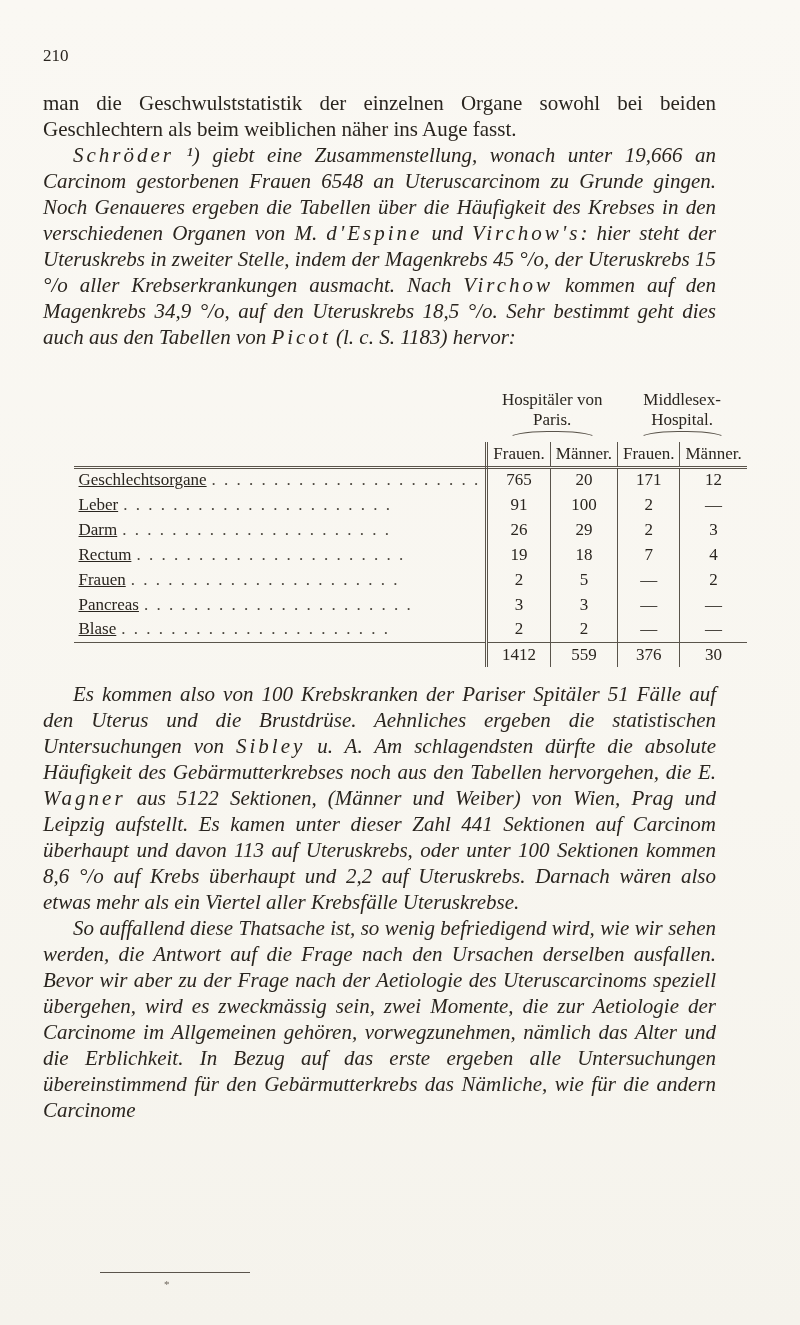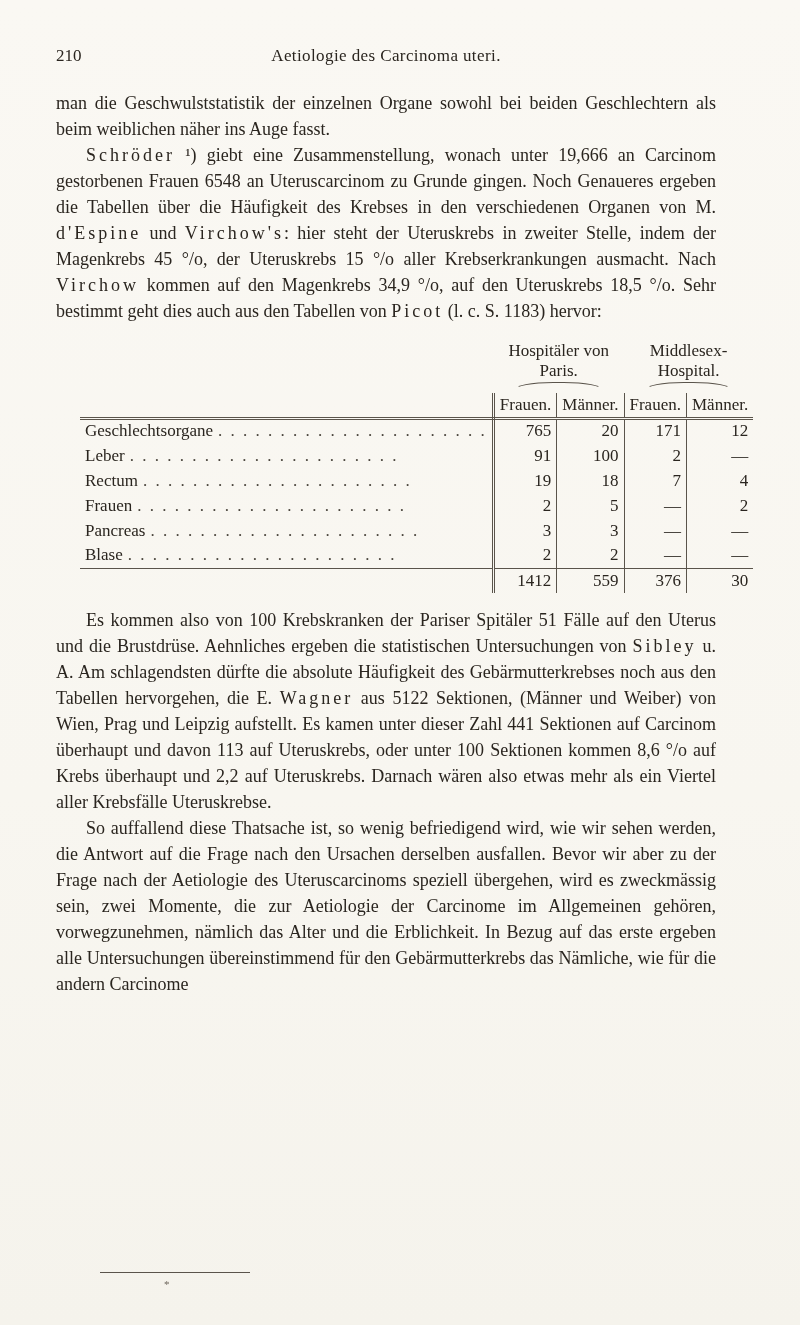--- a/index.html
+++ b/index.html
@@ -6,74 +6,74 @@
   html, body { background: #d9d6cd; }
   body { font-family: "Liberation Serif", "DejaVu Serif", serif; }
 
   .page {
     position: relative;
     width: 800px;
     height: 1325px;
     margin: 0 auto;
     background: linear-gradient(180deg, #faf8f3 0%, #f8f6f0 60%, #f5f3ec 100%);
     color: #2a251f;
-    padding: 46px 84px 0 56px;
+    padding: 46px 84px 0 43px;
     overflow: hidden;
   }
 
   
   .header { position: relative; height: 24px; margin-bottom: 20px; font-size: 17px; }
   .pageno { position: absolute; left: 0; top: 0; }
   .running-title { display: block; text-align: center; letter-spacing: 0.4px; }
 
   
   .bodytext .para {
-    font-size: 18px;
+    font-size: 21px;
     line-height: 26px;
     text-align: justify;
     hyphens: auto;
   }
-  .para.indent { text-indent: 30px; }
+  .para.indent { text-indent: 30px; font-style: italic; }
   .spaced { letter-spacing: 3px; }
 
   
   .table-wrap { width: 612px; margin: 16px auto 14px; }
   table.stats {
     border-collapse: collapse;
     width: 100%;
     font-size: 17px;
     color: #2a251f;
   }
   .stats th, .stats td { font-weight: normal; padding: 1px 5px; height: 25px; vertical-align: middle; }
 
   .ghost { border: none !important; }
   .ghead-cell { border: none; text-align: center; padding: 0 6px 2px; }
-  .ghead { font-size: 17px; }
+  .ghead { font-size: 17px; margin-top: 23px; }
   .brace {
     height: 8px;
     margin: 1px 16px 2px;
     border-top: 1px solid #5a544b;
     border-left: 1px solid transparent;
     border-right: 1px solid transparent;
     border-radius: 50% 50% 0 0 / 9px 9px 0 0;
   }
 
   .lblcell {
     width: 222px;
     text-align: left;
     padding-left: 10px;
     padding-right: 4px;
     border-right: 3px double #5a544b;
   }
-  .num { text-align: right; width: 97px; }
+  .num { text-align: center; width: 97px; }
   .num + .num { border-left: 1px solid #5a544b; }
   .colhead-row th { border-bottom: 3px double #5a544b; }
 
   .rowlabel { display: flex; width: 100%; align-items: baseline; }
-  .rowlabel .txt { white-space: nowrap; padding-right: 5px; }
+  .rowlabel .txt { white-space: nowrap; padding-right: 5px; text-decoration: underline; }
   .rowlabel .dots { flex: 1 1 auto; overflow: hidden; white-space: nowrap; }
   .rowlabel .dots::after {
     content: ". . . . . . . . . . . . . . . . . . . . . .";
     letter-spacing: 2px;
     color: #4a453d;
   }
 
   .totals td { border-top: 1px solid #5a544b; }
 
   
@@ -100,21 +100,20 @@
   }
   .fn-text { padding-left: 26px; }
 </style>
 </head>
 <body>
 
 <div class="page">
 
   <div class="header">
     <span class="pageno">210</span>
-    <span class="running-title">Aetiologie des Carcinoma uteri.</span>
   </div>
 
   <div class="bodytext">
       <p class="para"><span>man die Geschwulststatistik der einzelnen Organe sowohl bei beiden Geschlechtern als beim weiblichen näher ins Auge fasst.</span></p>
       <p class="para indent"><span class="spaced">Schröder</span><span> ¹) giebt eine Zusammenstellung, wonach unter 19,666 an Carcinom gestorbenen Frauen 6548 an Uteruscarcinom zu Grunde gingen. Noch Genaueres ergeben die Tabellen über die Häufigkeit des Krebses in den verschiedenen Organen von M. </span><span class="spaced">d'Espine</span><span> und </span><span class="spaced">Virchow's</span><span>: hier steht der Uteruskrebs in zweiter Stelle, indem der Magenkrebs 45 °/o, der Uteruskrebs 15 °/o aller Krebserkrankungen ausmacht. Nach </span><span class="spaced">Virchow</span><span> kommen auf den Magenkrebs 34,9 °/o, auf den Uteruskrebs 18,5 °/o. Sehr bestimmt geht dies auch aus den Tabellen von </span><span class="spaced">Picot</span><span> (l. c. S. 1183) hervor:</span></p>
     </div>
 
   <div class="table-wrap">
     <table class="stats">
       <thead>
@@ -158,20 +157,32 @@
               </span>
             </td>
             <td class="num">91</td>
             <td class="num">100</td>
             <td class="num">2</td>
             <td class="num">—</td>
           </tr>
           <tr>
             <td class="lblcell">
               <span class="rowlabel">
+                <span class="txt">Darm</span>
+                <span class="dots"></span>
+              </span>
+            </td>
+            <td class="num">26</td>
+            <td class="num">29</td>
+            <td class="num">2</td>
+            <td class="num">3</td>
+          </tr>
+          <tr>
+            <td class="lblcell">
+              <span class="rowlabel">
                 <span class="txt">Rectum</span>
                 <span class="dots"></span>
               </span>
             </td>
             <td class="num">19</td>
             <td class="num">18</td>
             <td class="num">7</td>
             <td class="num">4</td>
           </tr>
           <tr>

